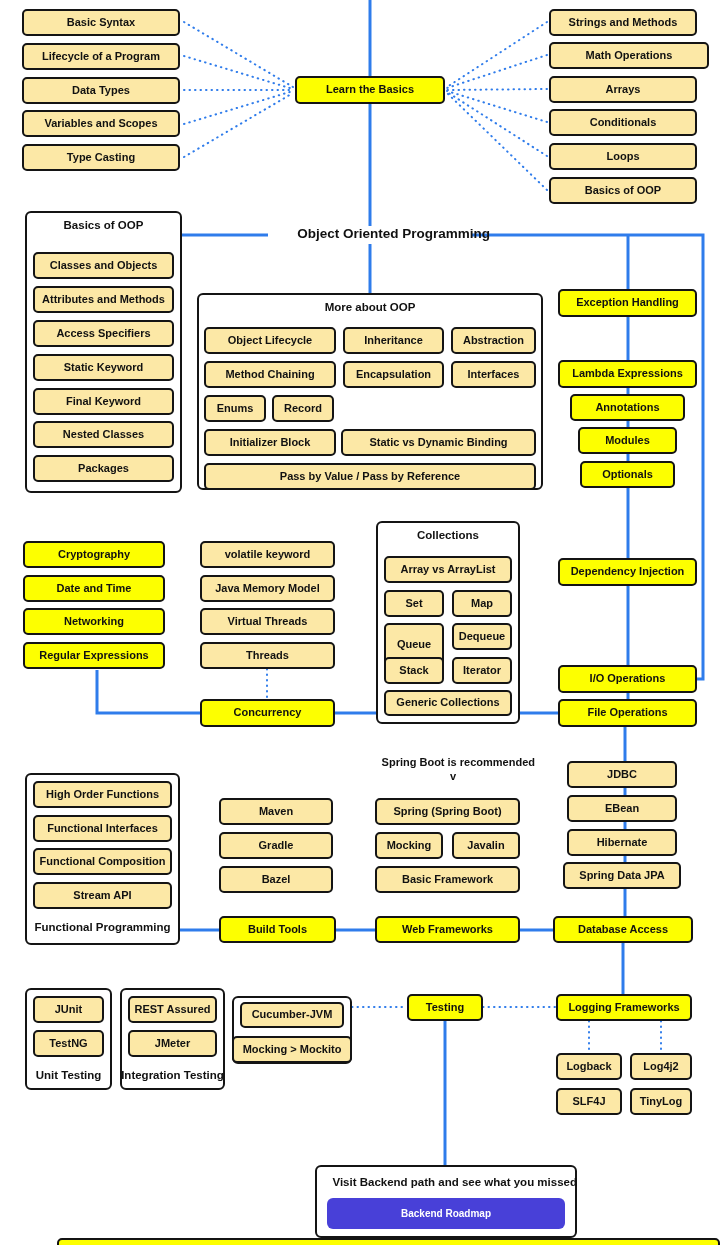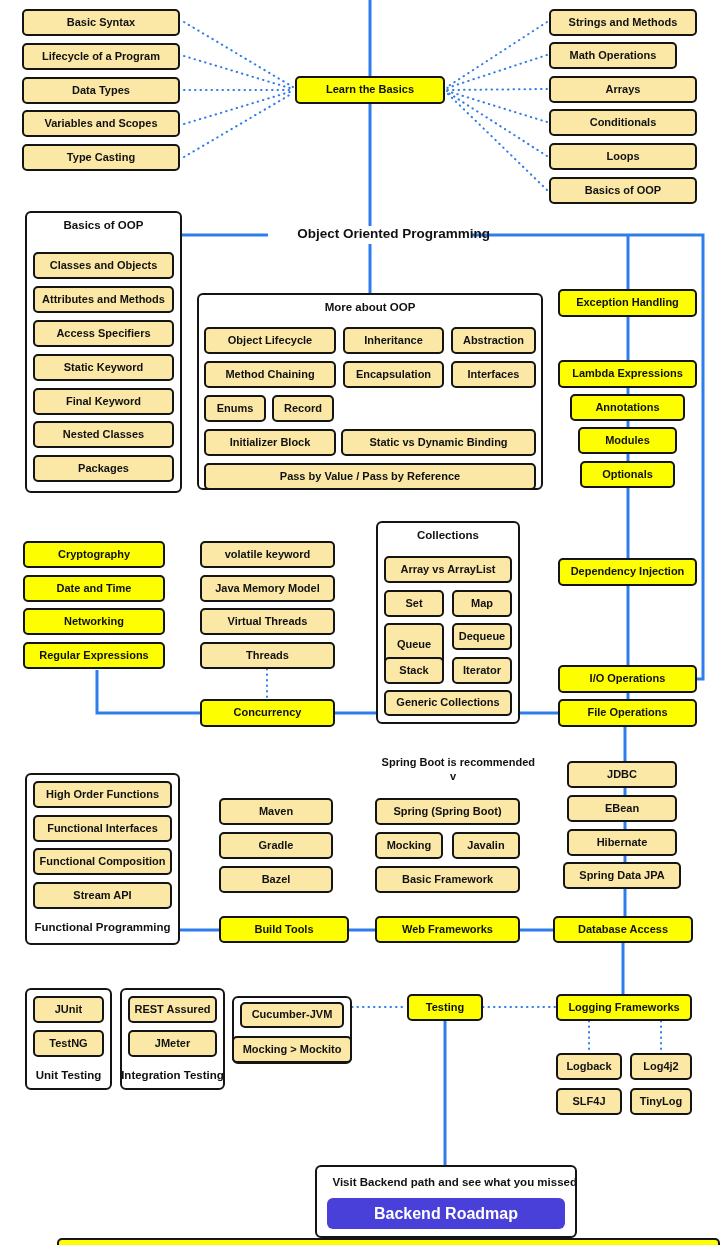--- a/index.html
+++ b/index.html
@@ -11,21 +11,21 @@
   .dotted { stroke-width:2; stroke-dasharray:0.5 5; stroke-linecap:round; }
   .node { position:absolute; z-index:2; border:2px solid #141414; border-radius:5px;
           background:var(--subtopic,#FCE8A6); display:flex; align-items:center; justify-content:center;
           text-align:center; font-size:11px; font-weight:600; line-height:1.05; color:#111; padding:1px 4px; cursor:pointer; }
   .topic { background:var(--topic,#FDFF00); }
   .group { position:absolute; z-index:1; border:2px solid #141414; border-radius:6px; background:#fff; }
   .gtitle { position:absolute; z-index:2; font-size:11.5px; font-weight:700; text-align:center; color:#111; }
   .plain { position:absolute; z-index:2; font-size:11px; font-weight:600; text-align:right; color:#111; }
   .title-lg { font-size:13.5px; font-weight:700; }
   #backend-btn { position:absolute; z-index:3; background:var(--button,#4840D8); color:#fff; border:none;
-                 border-radius:6px; font-size:16px; font-weight:700; font-family:inherit; cursor:pointer; }
+                 border-radius:6px; font-size:10px; font-weight:700; font-family:inherit; cursor:pointer; }
   .strip { position:absolute; z-index:2; background:var(--topic,#FDFF00); border:2px solid #141414; border-radius:5px; }
 </style>
 </head>
 <body>
 
 <div id="canvas">
 
   <svg id="wires" width="720" height="1245">
     <polyline class="connector solid" points="370,0 370,76"></polyline>
     <polyline class="connector solid" points="370,104 370,226"></polyline>
@@ -62,21 +62,21 @@
 
   <div class="node" style="left:22px;top:9px;width:158px;height:27px">Basic Syntax</div>
   <div class="node" style="left:22px;top:43px;width:158px;height:27px">Lifecycle of a Program</div>
   <div class="node" style="left:22px;top:77px;width:158px;height:27px">Data Types</div>
   <div class="node" style="left:22px;top:110px;width:158px;height:27px">Variables and Scopes</div>
   <div class="node" style="left:22px;top:144px;width:158px;height:27px">Type Casting</div>
 
   <div class="node topic" style="left:295px;top:76px;width:150px;height:28px">Learn the Basics</div>
 
   <div class="node" style="left:549px;top:9px;width:148px;height:27px">Strings and Methods</div>
-  <div class="node" style="left:549px;top:42px;width:128px;height:27px">Math Operations</div>
+  <div class="node" style="left:549px;top:42px;width:160px;height:27px">Math Operations</div>
   <div class="node" style="left:549px;top:76px;width:148px;height:27px">Arrays</div>
   <div class="node" style="left:549px;top:109px;width:148px;height:27px">Conditionals</div>
   <div class="node" style="left:549px;top:143px;width:148px;height:27px">Loops</div>
   <div class="node" style="left:549px;top:177px;width:148px;height:27px">Basics of OOP</div>
 
   <div class="plain title-lg" style="left:250px;top:226px;width:240px;height:18px">Object Oriented Programming</div>
 
   <div class="group" style="left:25px;top:211px;width:157px;height:282px"></div>
   <div class="gtitle" style="left:25px;top:219px;width:157px">Basics of OOP</div>
   <div class="node" style="left:33px;top:252px;width:141px;height:27px">Classes and Objects</div>
@@ -138,21 +138,21 @@
   <div class="group" style="left:25px;top:773px;width:155px;height:172px"></div>
   <div class="node" style="left:33px;top:781px;width:139px;height:27px">High Order Functions</div>
   <div class="node" style="left:33px;top:815px;width:139px;height:27px">Functional Interfaces</div>
   <div class="node" style="left:33px;top:848px;width:139px;height:27px">Functional Composition</div>
   <div class="node" style="left:33px;top:882px;width:139px;height:27px">Stream API</div>
   <div class="gtitle" style="left:25px;top:921px;width:155px">Functional Programming</div>
 
   <div class="node" style="left:219px;top:798px;width:114px;height:27px">Maven</div>
   <div class="node" style="left:219px;top:832px;width:114px;height:27px">Gradle</div>
   <div class="node" style="left:219px;top:866px;width:114px;height:27px">Bazel</div>
-  <div class="node topic" style="left:219px;top:916px;width:130px;height:27px">Build Tools</div>
+  <div class="node topic" style="left:219px;top:916px;width:117px;height:27px">Build Tools</div>
 
   <div class="node" style="left:375px;top:798px;width:145px;height:27px">Spring (Spring Boot)</div>
   <div class="node" style="left:375px;top:832px;width:68px;height:27px">Mocking</div>
   <div class="node" style="left:452px;top:832px;width:68px;height:27px">Javalin</div>
   <div class="node" style="left:375px;top:866px;width:145px;height:27px">Basic Framework</div>
   <div class="node topic" style="left:375px;top:916px;width:145px;height:27px">Web Frameworks</div>
 
   <div class="node" style="left:567px;top:761px;width:110px;height:27px">JDBC</div>
   <div class="node" style="left:567px;top:795px;width:110px;height:27px">EBean</div>
   <div class="node" style="left:567px;top:829px;width:110px;height:27px">Hibernate</div>

